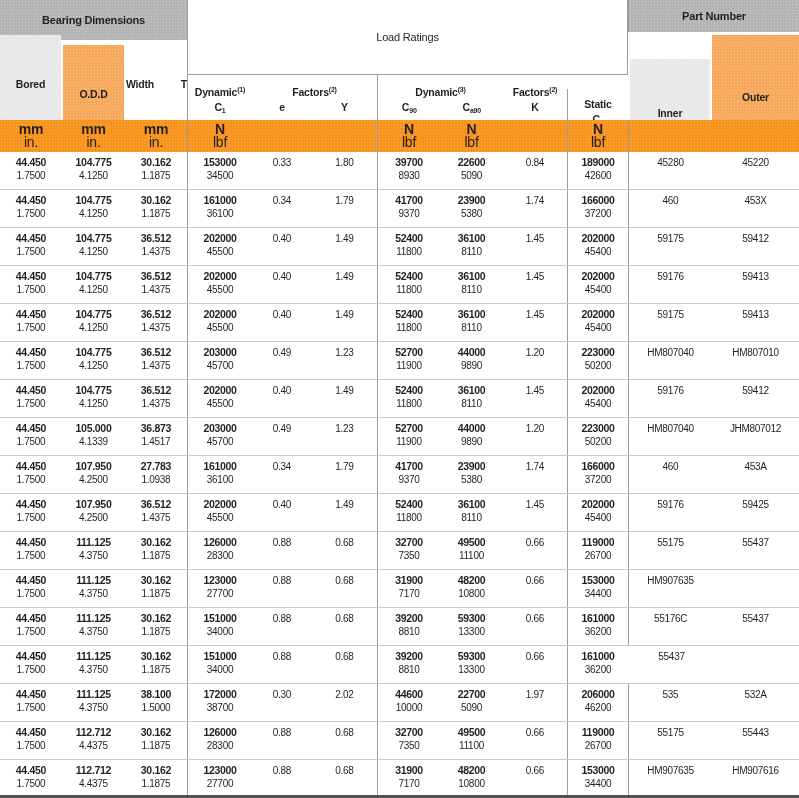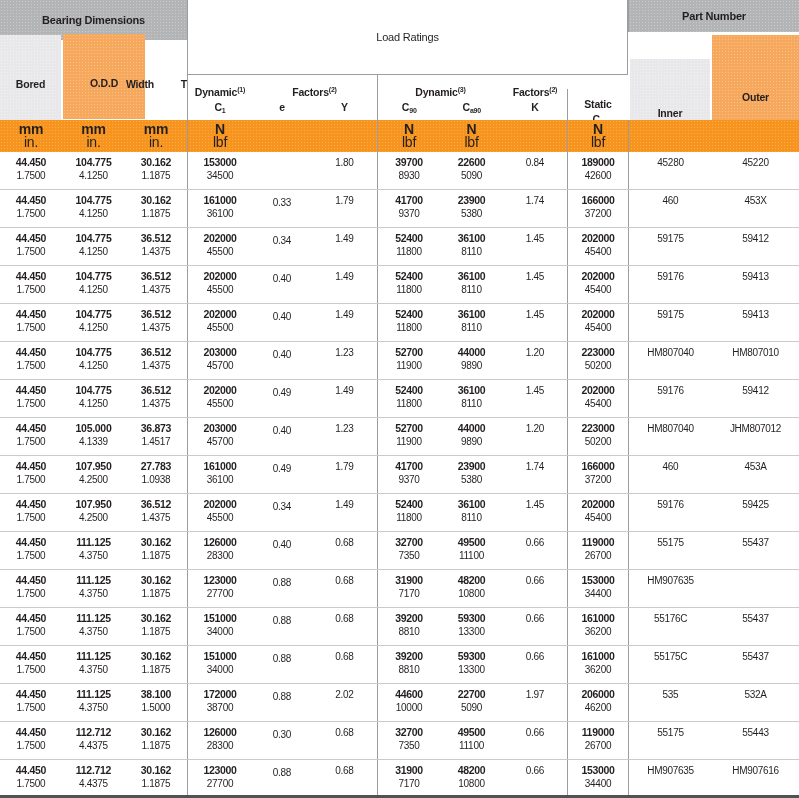--- a/index.html
+++ b/index.html
@@ -45,21 +45,21 @@
   }
   .ucell{box-sizing:border-box;text-align:center;padding-top:3px;font-size:14px;line-height:13px;letter-spacing:-0.2px;}
   .u1{font-weight:bold;}
   .body .row{display:flex;width:799px;height:38px;box-sizing:border-box;border-bottom:1px solid #c9cacb;}
   .body .row:last-child{height:35px;border-bottom:none;}
   .cell{box-sizing:border-box;height:100%;text-align:center;padding-top:4px;letter-spacing:-0.3px;}
   .m{font-size:10.5px;font-weight:bold;line-height:13px;}
   .i,.f,.pn{font-size:10px;line-height:13px;}
   
   .w-bore{width:62px;} .w-od{width:63px;} .w-width{width:62px;}
-  .w-c1{width:65px;} .w-e{width:60px;margin-top:40px;} .w-y{width:65px;}
+  .w-c1{width:65px;} .w-e{width:60px;} .w-y{width:65px;}
   .w-c90{width:63px;} .w-ca90{width:63px;} .w-k{width:64px;}
   .w-c0{width:61px;} .w-inner{width:84px;} .w-outer{width:87px;}
 </style>
 </head>
 <body>
 
 <div class="table">
 
   <div class="hdr">
 
@@ -70,21 +70,21 @@
       <span>Load Ratings</span>
     </div>
     <div class="abs band bl" style="left:628px;top:0;width:171px;height:32px;">
       <span>Part Number</span>
     </div>
 
     <div class="abs hcell gray" style="left:0;top:35px;width:61px;height:85px;">
       <span>Bore</span>
       <span>d</span>
     </div>
-    <div class="abs hcell orange" style="left:63px;top:34px;width:82px;height:85px;">
+    <div class="abs hcell orange" style="left:63px;top:45px;width:61px;height:85px;">
       <span>O.D.</span>
       <span>D</span>
     </div>
     <div class="abs hcell" style="left:126px;top:35px;width:61px;height:85px;justify-content:space-between;">
       <span>Width</span>
       <span>T</span>
     </div>
 
     <div class="abs sub bl" style="left:187px;top:75px;width:65px;height:45px;">
       <div class="l1"><span>Dynamic</span><sup>(1)</sup></div>
@@ -790,23 +790,20 @@
           <div class="m">59300</div>
           <div class="i">13300</div>
         </div>
       <div class="cell w-k">
           <div class="f">0.66</div>
         </div>
       <div class="cell w-c0 bl">
           <div class="m">161000</div>
           <div class="i">36200</div>
         </div>
-      <div class="cell w-inner bl">
-          <div class="pn">55175C</div>
-        </div>
       <div class="cell w-outer">
           <div class="pn">55437</div>
         </div>
     </div>
 
     <div class="row">
       <div class="cell w-bore">
           <div class="m">44.450</div>
           <div class="i">1.7500</div>
         </div>

